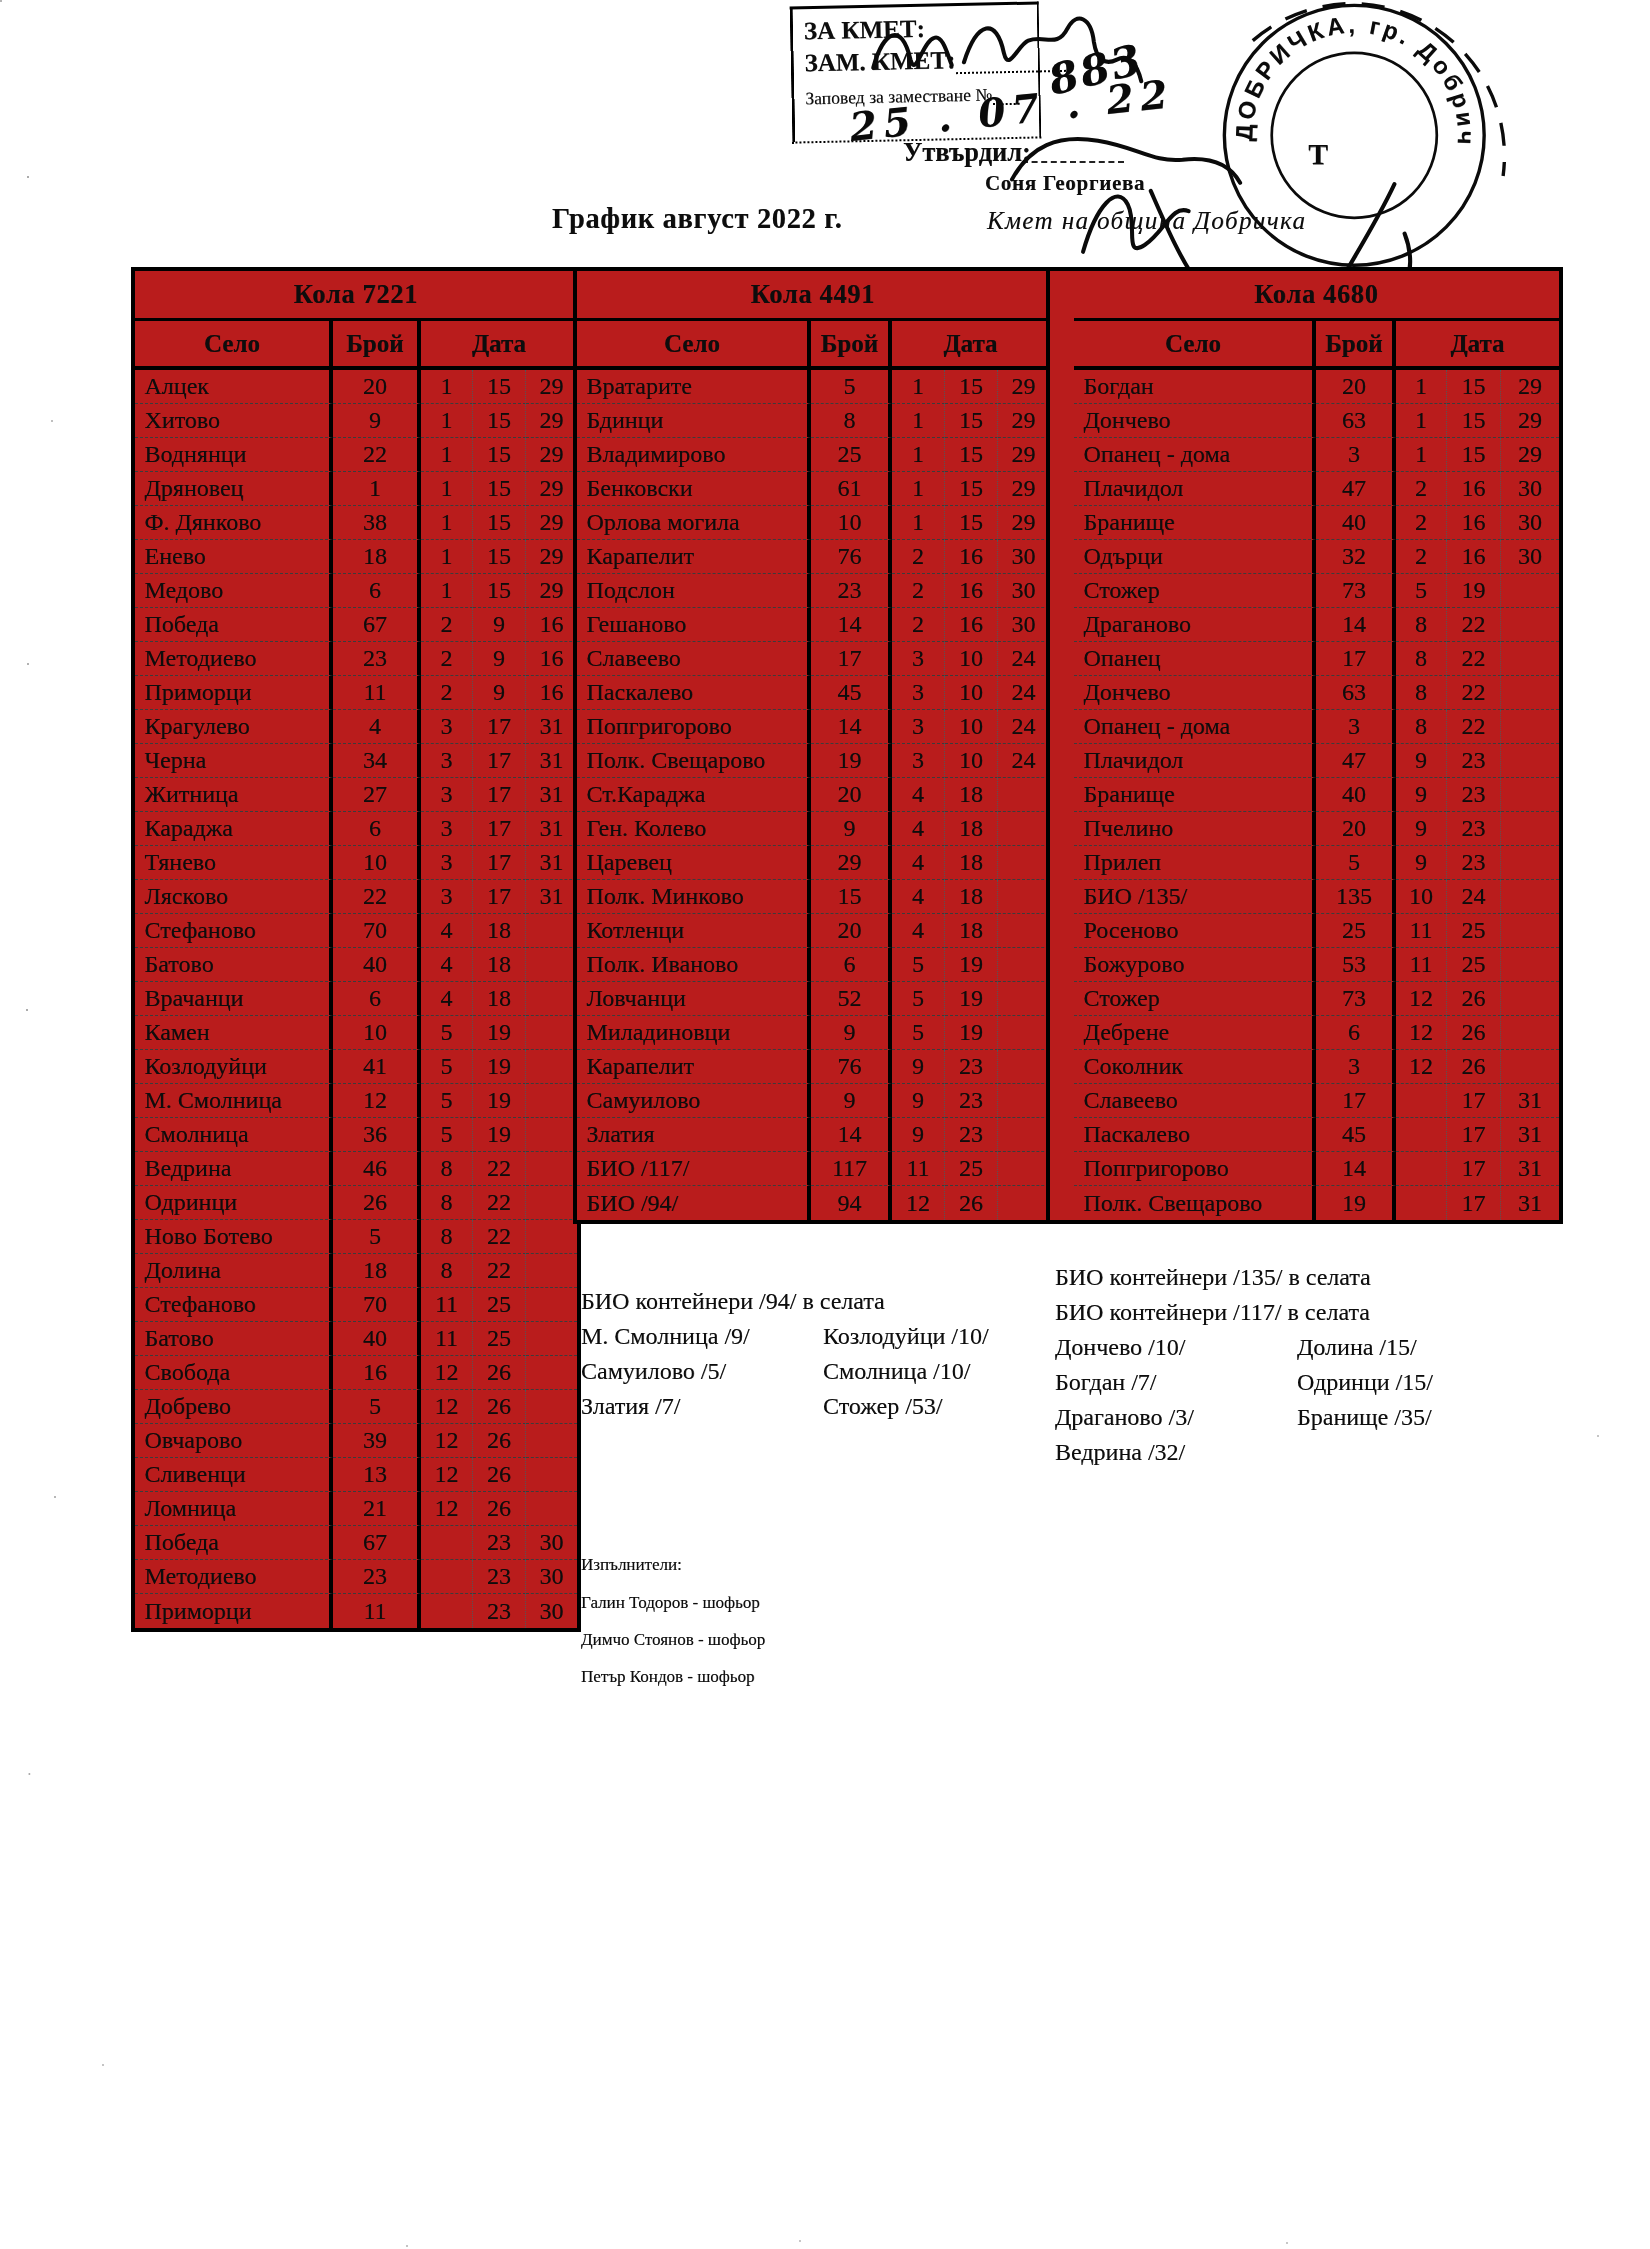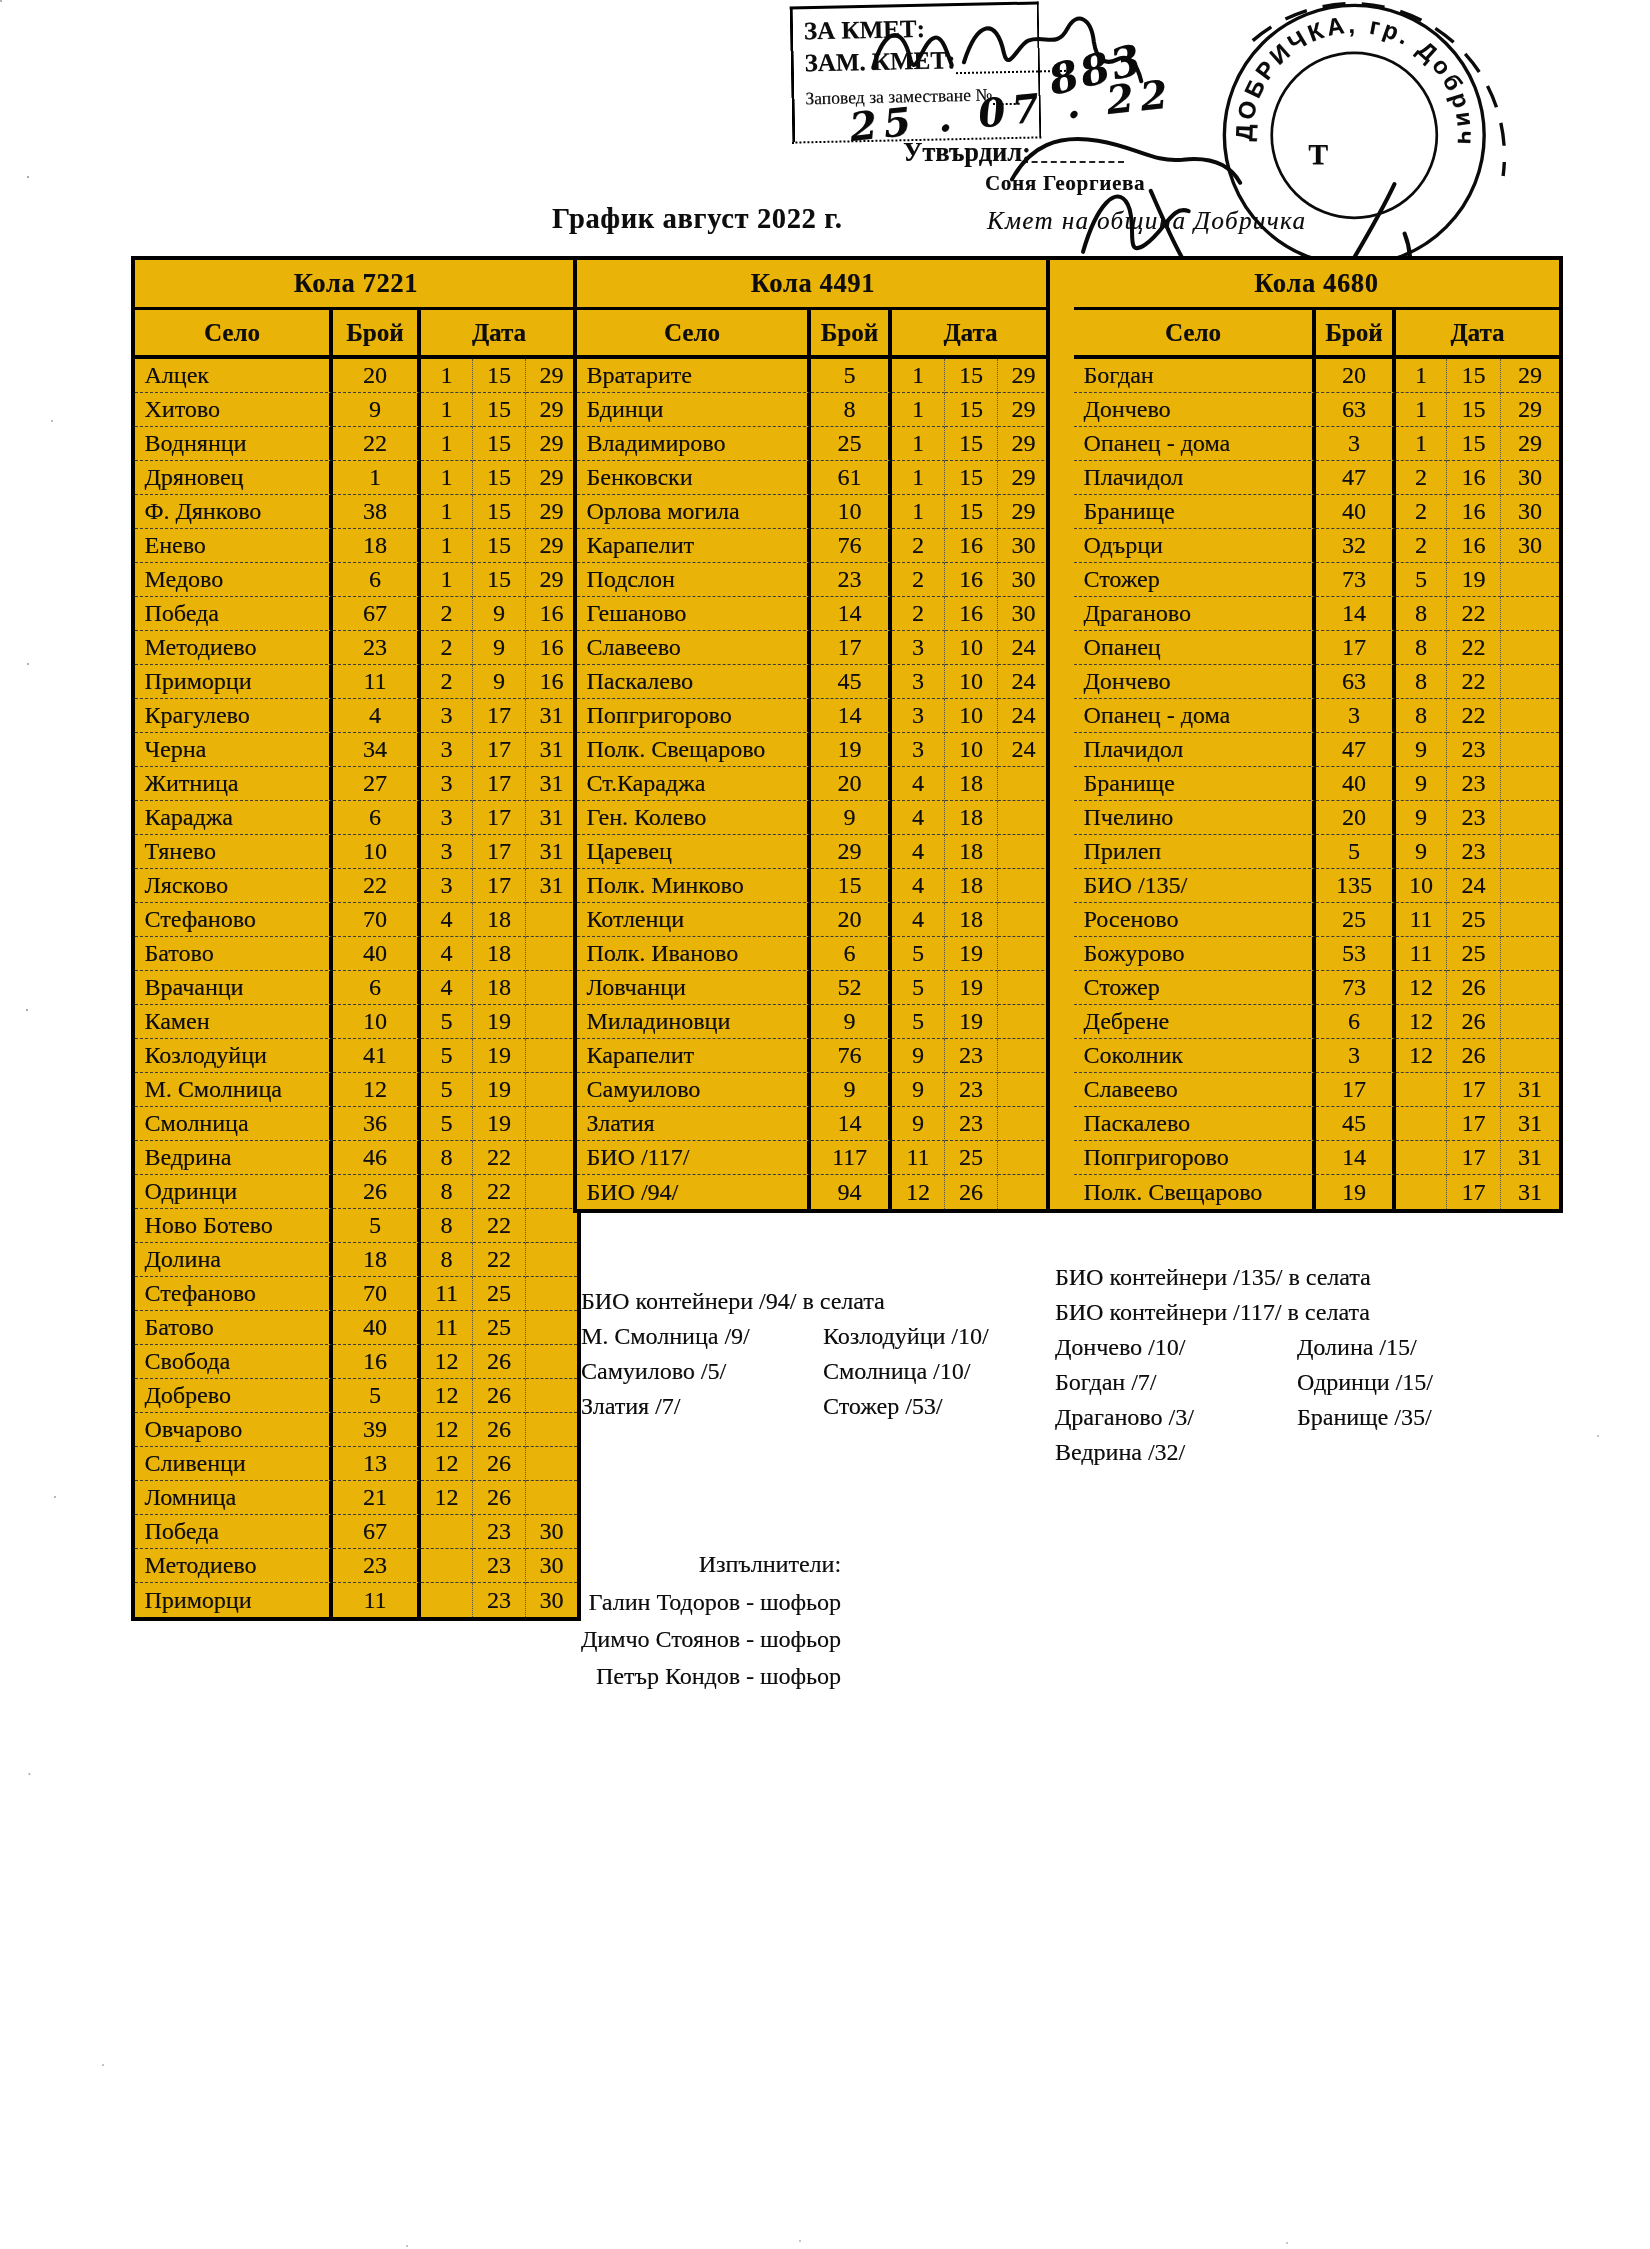--- a/index.html
+++ b/index.html
@@ -20,38 +20,38 @@
   .sb-l3{font-size:17.6px;margin-top:10.8px;white-space:nowrap;}
   .leader{display:inline-block;border-bottom:2.7px dotted #000;height:19px;vertical-align:bottom;}
   .hand{font-family:"DejaVu Serif",serif;font-style:italic;font-weight:bold;color:#0a0a0a;}
   .hand-num{position:absolute;left:1048px;top:45px;font-size:42px;transform:rotate(-14deg);letter-spacing:2.7px;}
   .hand-date{position:absolute;left:849px;top:87px;font-size:39px;transform:rotate(-6deg);letter-spacing:6.8px;white-space:nowrap;}
   .approve-label{position:absolute;left:895px;top:137px;font-size:26.4px;font-weight:bold;margin-left:8px;}
   .approve-leader{position:absolute;left:1022px;top:161px;width:102px;border-bottom:2.7px dashed #222;}
   .approver-name{position:absolute;left:985px;top:171px;font-size:21px;font-weight:bold;letter-spacing:0.7px;}
   .approver-role{position:absolute;left:987px;top:207px;font-size:25px;font-style:italic;letter-spacing:1.4px;white-space:nowrap;}
   
-  .group{position:absolute;top:256px;display:grid;border:4.1px solid #000;box-sizing:border-box;background:#eab308;}
+  .group{position:absolute;top:267px;display:grid;border:4.1px solid #000;box-sizing:border-box;background:#b91c1c;}
   .g1{left:131px;grid-template-columns:198px 88px 52px 53px 51px;}
   .g2{left:573px;grid-template-columns:234px 81px 53px 53px 51px;text-align:center;}
   .g3{left:1046px;grid-template-columns:242px 80px 51px 54px 58px;}
   .cell{display:flex;align-items:center;box-sizing:border-box;font-size:24px;border-bottom:1.4px dashed #3c3c3c;min-height:0;}
   .g-title{grid-column:1/-1;justify-content:center;font-weight:bold;font-size:26.4px;border-bottom:3.4px solid #000;letter-spacing:0.7px;}
   .hdr{justify-content:center;font-weight:bold;font-size:25px;border-bottom:4.1px solid #000;}
   .v{padding-left:9.5px;border-right:4.1px solid #000;}
   .b{justify-content:center;border-right:4.1px solid #000;}
   .d{justify-content:center;}
   .dsep{border-right:1.4px dotted #555;}
   .row-last{border-bottom:none;}
   
   .notes{position:absolute;font-size:24px;line-height:35px;}
   .n4491{left:581px;top:1276px;margin-top:8px;}
   .n4680{left:1055px;top:1260px;}
   .note-pairs{display:grid;grid-template-columns:238px auto;column-gap:4px;}
-  .executors{position:absolute;left:581px;top:1546px;font-size:24px;line-height:37px;text-align:right;}
+  .executors{position:absolute;left:581px;top:1546px;font-size:17px;line-height:37px;}
   .executors .ex-title{margin-bottom:1.4px;}
   
   .stamp-svg{position:absolute;left:1151px;top:0px;}
   .strokes{position:absolute;left:0;top:0;}
   .speck{position:absolute;width:2px;height:2px;background:#9a9a9a;border-radius:50%;
     box-shadow:27px 176px 0 #8f8f8f, 27px 663px 0 #999, 51px 420px 0 #aaa, 26px 1009px 0 #8f8f8f,
       54px 1496px 0 #9f9f9f, 28.4px 1773px 0 #a5a5a5, 799px 2240px 0 #b5b5b5, 406px 2245px 0 #b0b0b0,
       1286px 2242px 0 #b5b5b5, 1557px 873px 0 #ababab, 1597px 1435px 0 #b2b2b2, 102px 2064px 0 #b0b0b0;}
 </style>
 </head>

